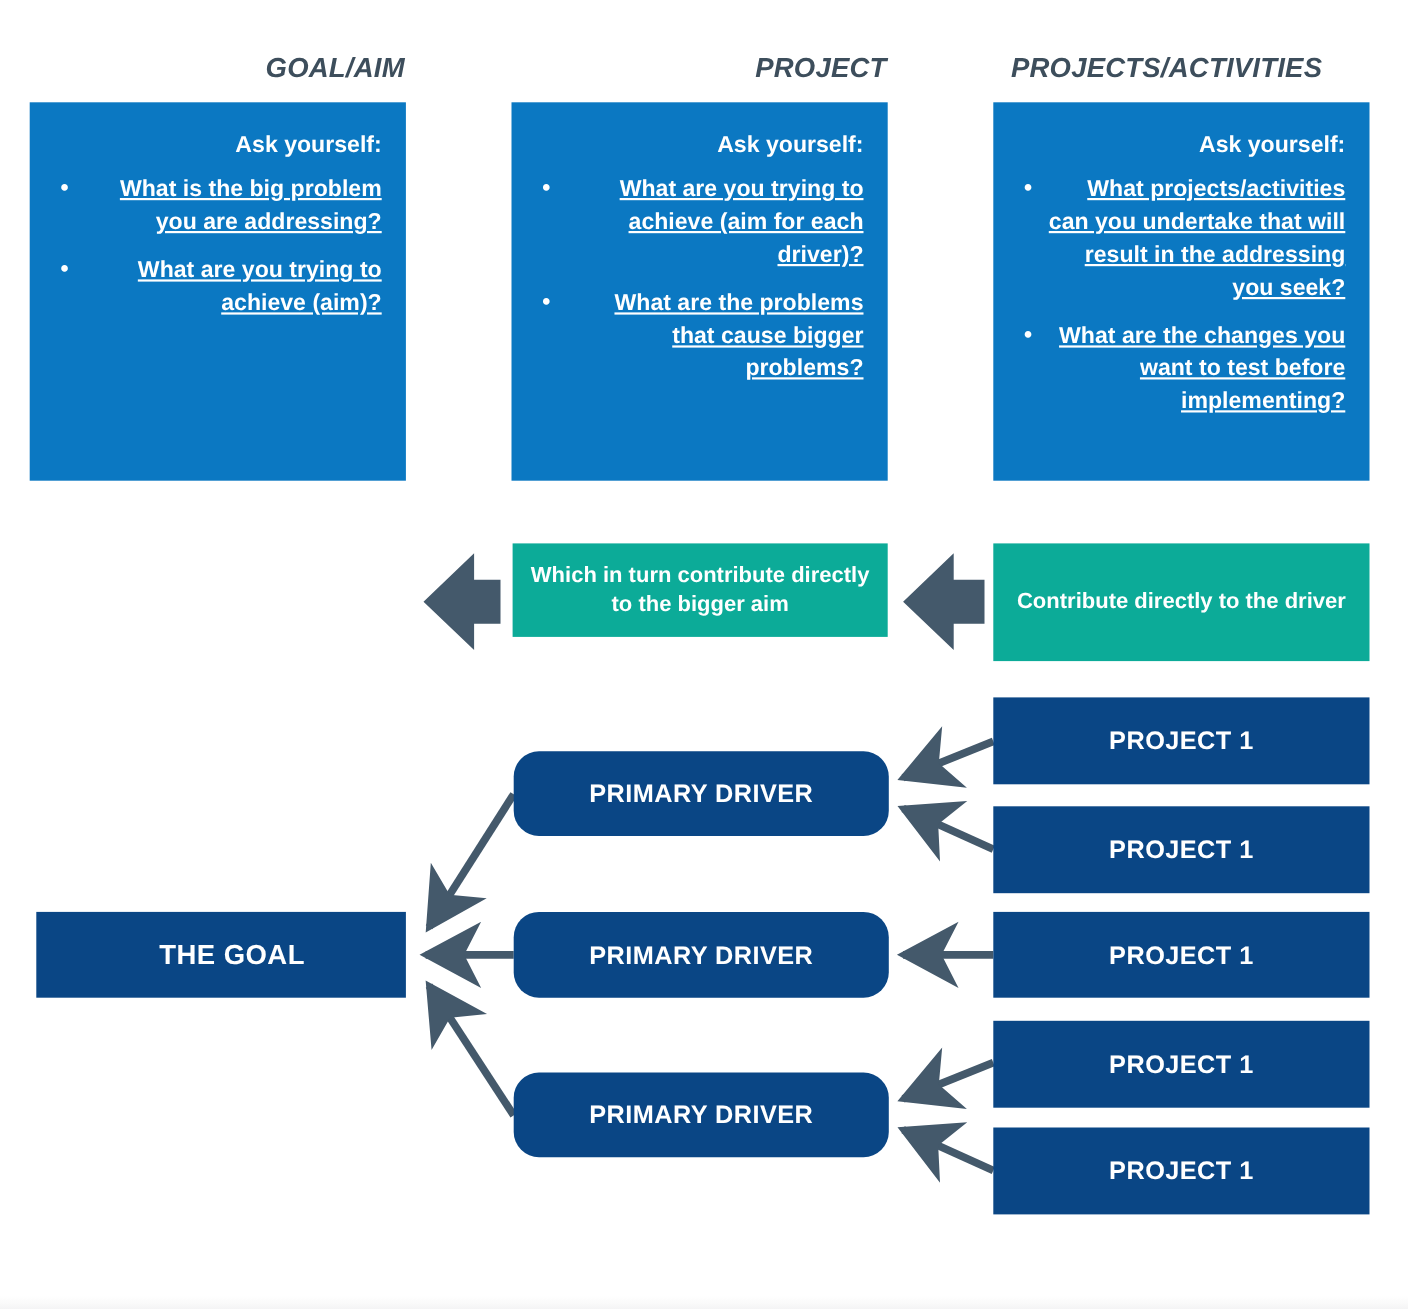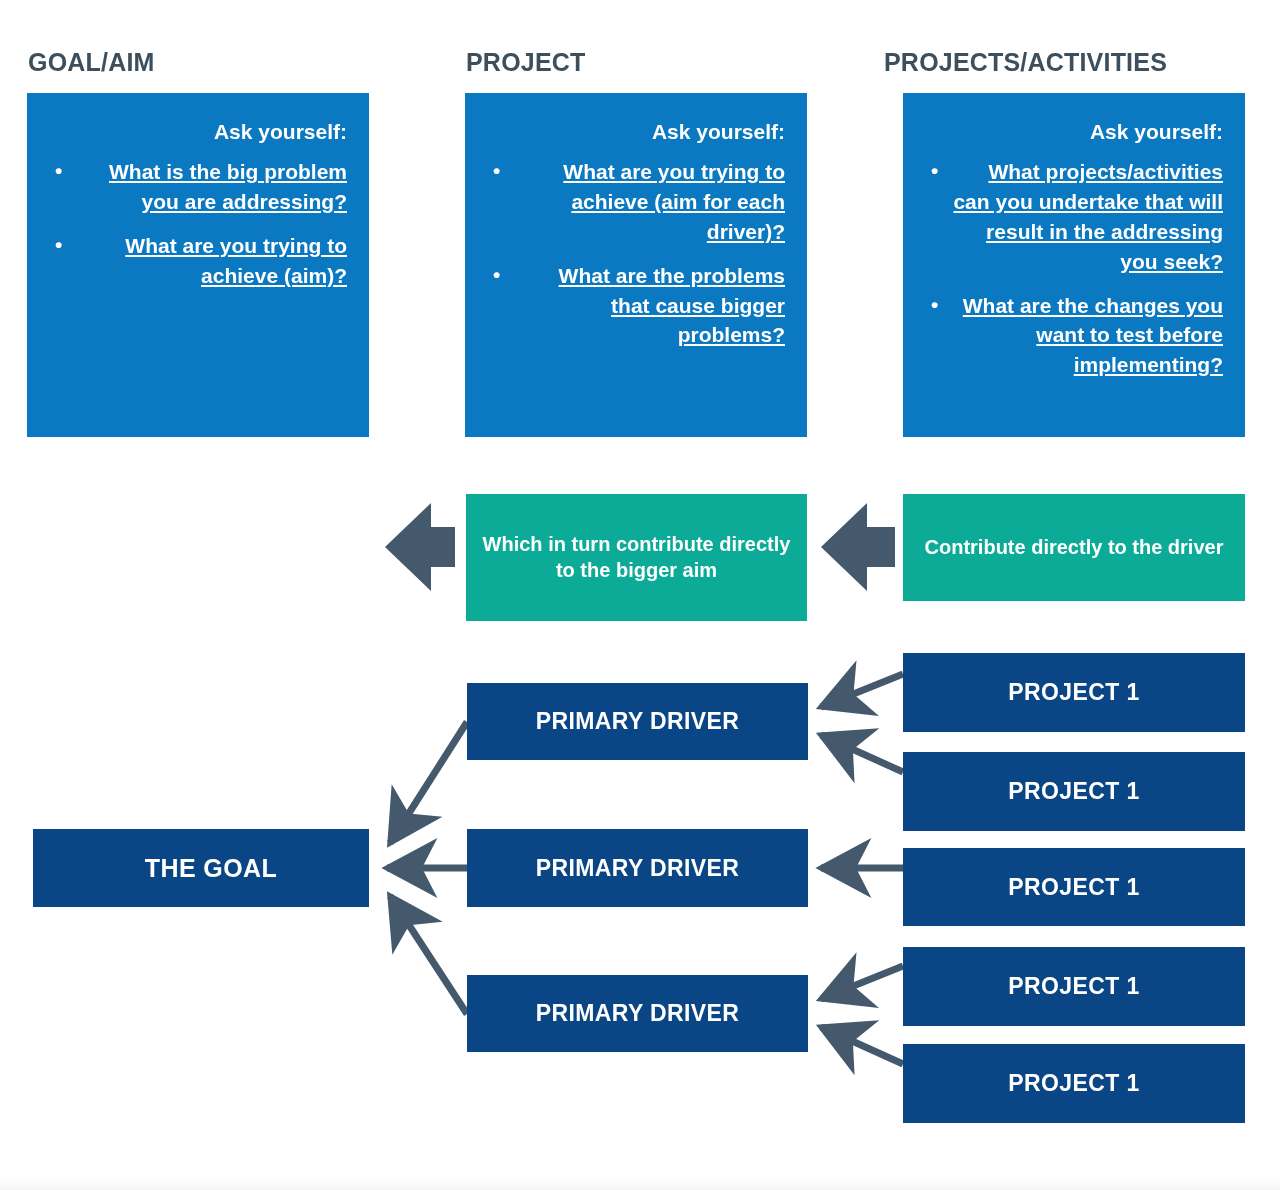--- a/index.html
+++ b/index.html
@@ -8,26 +8,27 @@
     background:#ffffff;
     font-family:"Liberation Sans", sans-serif;
     overflow:hidden;
     position:relative;
   }
   #stage{position:absolute;left:0;top:0;width:1280px;height:1190px;}
 
   
   .col-head{
     position:absolute;
-    text-align:left;
+    text-align:right;
     font-weight:bold;
     font-size:25px;
     letter-spacing:.2px;
     color:#3d4e5c;
     white-space:nowrap;
+    font-style:italic;
   }
 
   
   .info-card{
     position:absolute;
     background:#0b78c2;
     color:#ffffff;
     box-sizing:border-box;
     padding:26px 22px 10px 22px;
     text-align:right;
@@ -82,22 +83,22 @@
     background:#0a4685;
     color:#ffffff;
     display:flex;
     align-items:center;
     justify-content:center;
     font-weight:bold;
     letter-spacing:.4px;
     box-sizing:border-box;
   }
   .node.goal{font-size:25px;}
-  .node.driver{font-size:23px;}
-  .node.project{font-size:23px;margin-top:19px;}
+  .node.driver{font-size:23px;border-radius:23px;}
+  .node.project{font-size:23px;}
 
   
   .overlay{
     position:absolute;left:0;top:0;
     width:1280px;height:1190px;
     pointer-events:none;
   }
   .overlay.under{z-index:1;}
   .overlay.over{z-index:3;}
   .node,.teal-banner,.info-card,.col-head{z-index:2;}
@@ -109,21 +110,21 @@
     background:linear-gradient(to bottom,#ffffff 0%,#fafafa 55%,#f4f4f5 100%);
   }
 </style>
 </head>
 <body>
 
 <div id="stage">
 
   <div class="col-head" style="left:28px;top:48px;width:340px;">GOAL/AIM</div>
   <div class="col-head" style="left:466px;top:48px;width:340px;">PROJECT</div>
-  <div class="col-head" style="left:884px;top:48px;width:350px;">PROJECTS/ACTIVITIES</div>
+  <div class="col-head" style="left:852px;top:48px;width:350px;">PROJECTS/ACTIVITIES</div>
 
   <div class="info-card" style="left:27px;top:93px;width:342px;height:344px;">
     <p class="lead">Ask yourself:</p>
     <ul>
       <li>What is the big problem you are addressing?</li>
       <li>What are you trying to achieve (aim)?</li>
     </ul>
   </div>
 
   <div class="info-card" style="left:465px;top:93px;width:342px;height:344px;">
@@ -135,21 +136,21 @@
   </div>
 
   <div class="info-card" style="left:903px;top:93px;width:342px;height:344px;">
     <p class="lead">Ask yourself:</p>
     <ul>
       <li>What projects/activities can you undertake that will result in the addressing you seek?</li>
       <li>What are the changes you want to test before implementing?</li>
     </ul>
   </div>
 
-  <div class="teal-banner" style="left:466px;top:494px;width:341px;height:127px;">Which in turn contribute directly to the bigger aim</div>
+  <div class="teal-banner" style="left:466px;top:494px;width:341px;height:85px;">Which in turn contribute directly to the bigger aim</div>
 
   <div class="teal-banner" style="left:903px;top:494px;width:342px;height:107px;">Contribute directly to the driver</div>
 
   <svg class="overlay over" viewBox="0 0 1280 1190">
 
     <g>
       <path d="M385,547 L431,503 L431,527 L455,527 L455,567 L431,567 L431,591 Z" fill="#44596b"></path>
     </g>
 
     <g>

